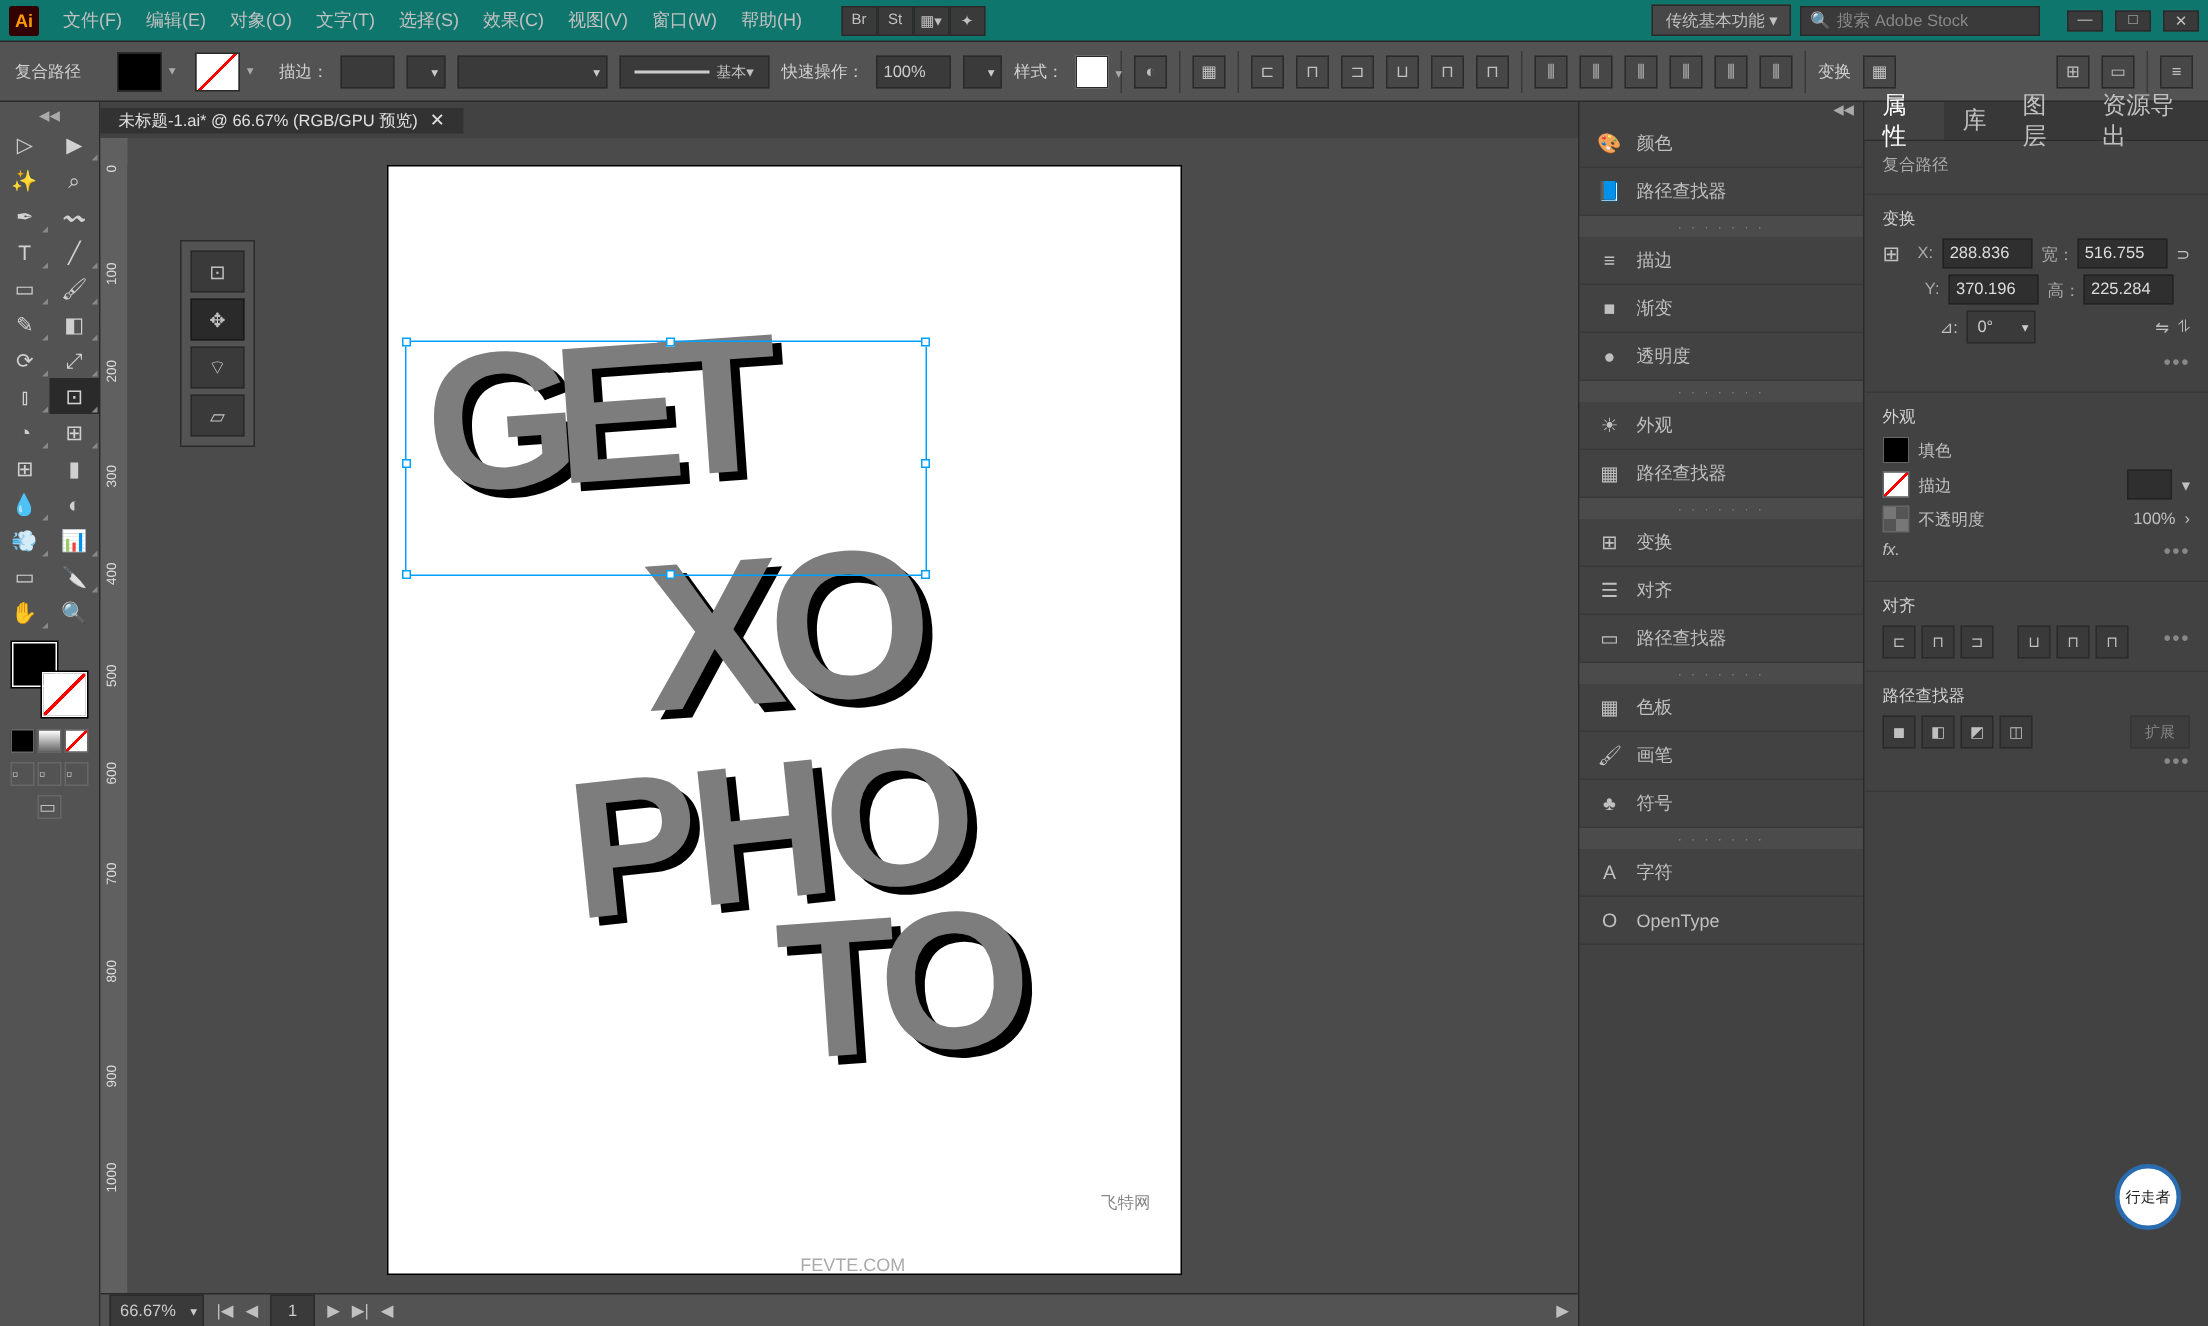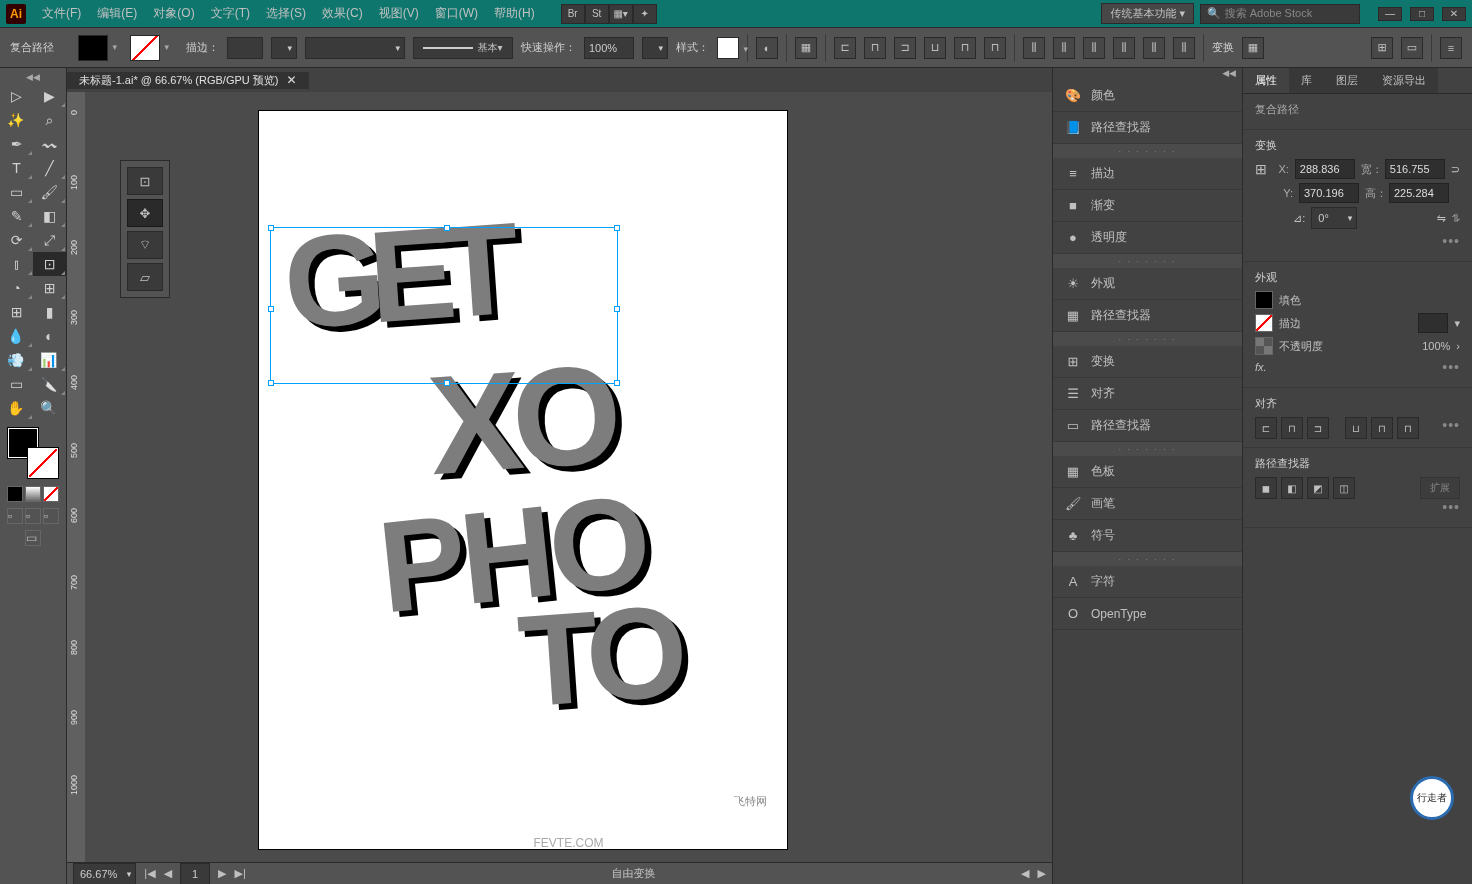--- a/index.html
+++ b/index.html
@@ -63,21 +63,21 @@
 .ft-btn.sel { background: #2a2a2a; border-color: #1a1a1a; }
 
 .status-bar { height: 22px; background: #535353; display: flex; align-items: center; padding: 0 6px; gap: 8px; font-size: 11px; border-top: 1px solid #2a2a2a; }
 
 .dock-left { width: 190px; background: #424242; border-left: 1px solid #2a2a2a; }
 .dock-panel { display: flex; align-items: center; height: 32px; padding: 0 12px; gap: 10px; border-bottom: 1px solid #383838; font-size: 12px; }
 .dock-grip { height: 14px; background: #4b4b4b; display: flex; align-items: center; justify-content: center; font-size: 8px; color: #888; letter-spacing: 2px; }
 .dock-icon { width: 16px; text-align: center; font-size: 13px; }
 
 .prop-panel { width: 230px; background: #424242; border-left: 1px solid #2a2a2a; display: flex; flex-direction: column; }
-.prop-tabs { height: 26px; display: flex; border-bottom: 1px solid #2a2a2a; font-size: 11px; }
+.prop-tabs { height: 26px; display: flex; border-bottom: 1px solid #2a2a2a; font-size: 16px; }
 .prop-tab { padding: 0 12px; display: flex; align-items: center; background: #383838; }
 .prop-tab.active { background: #424242; color: #fff; }
 .prop-section { padding: 8px 12px; border-bottom: 1px solid #383838; }
 .prop-section-title { font-size: 11px; color: #d0d0d0; margin-bottom: 6px; }
 .prop-row { display: flex; align-items: center; gap: 6px; margin-bottom: 4px; font-size: 11px; }
 .prop-ro-label { color: #aaa; font-size: 11px; margin-bottom: 4px; }
 .prop-input { width: 60px; height: 20px; background: #2f2f2f; border: 1px solid #222; color: #ddd; padding: 0 4px; font-size: 11px; text-align: left; }
 .prop-lbl { width: 18px; text-align: right; font-size: 11px; color: #aaa; }
 .dots-menu { margin-left: auto; color: #888; font-size: 14px; letter-spacing: 1px; }
 .icon-row { display: flex; gap: 4px; }
@@ -304,21 +304,20 @@
         <div class="wm2">FEVTE.COM</div>
       </div>
     </div>
     <div class="status-bar">
       <div class="cb-dd">66.67%</div>
       <span>|◀</span>
       <span>◀</span>
       <input class="cb-input" style="width: 30px; text-align: center;" value="1">
       <span>▶</span>
       <span>▶|</span>
-      <div style="flex:1;text-align:center">自由变换</div>
       <span>◀</span>
       <span style="margin-left:auto">▶</span>
     </div>
   </div>
 
   <div class="dock-left">
     <div style="height:12px;text-align:right;padding-right:6px;font-size:9px;color:#aaa">◀◀</div>
     <div class="dock-panel">
         <span class="dock-icon">🎨</span>
         <span>颜色</span>

